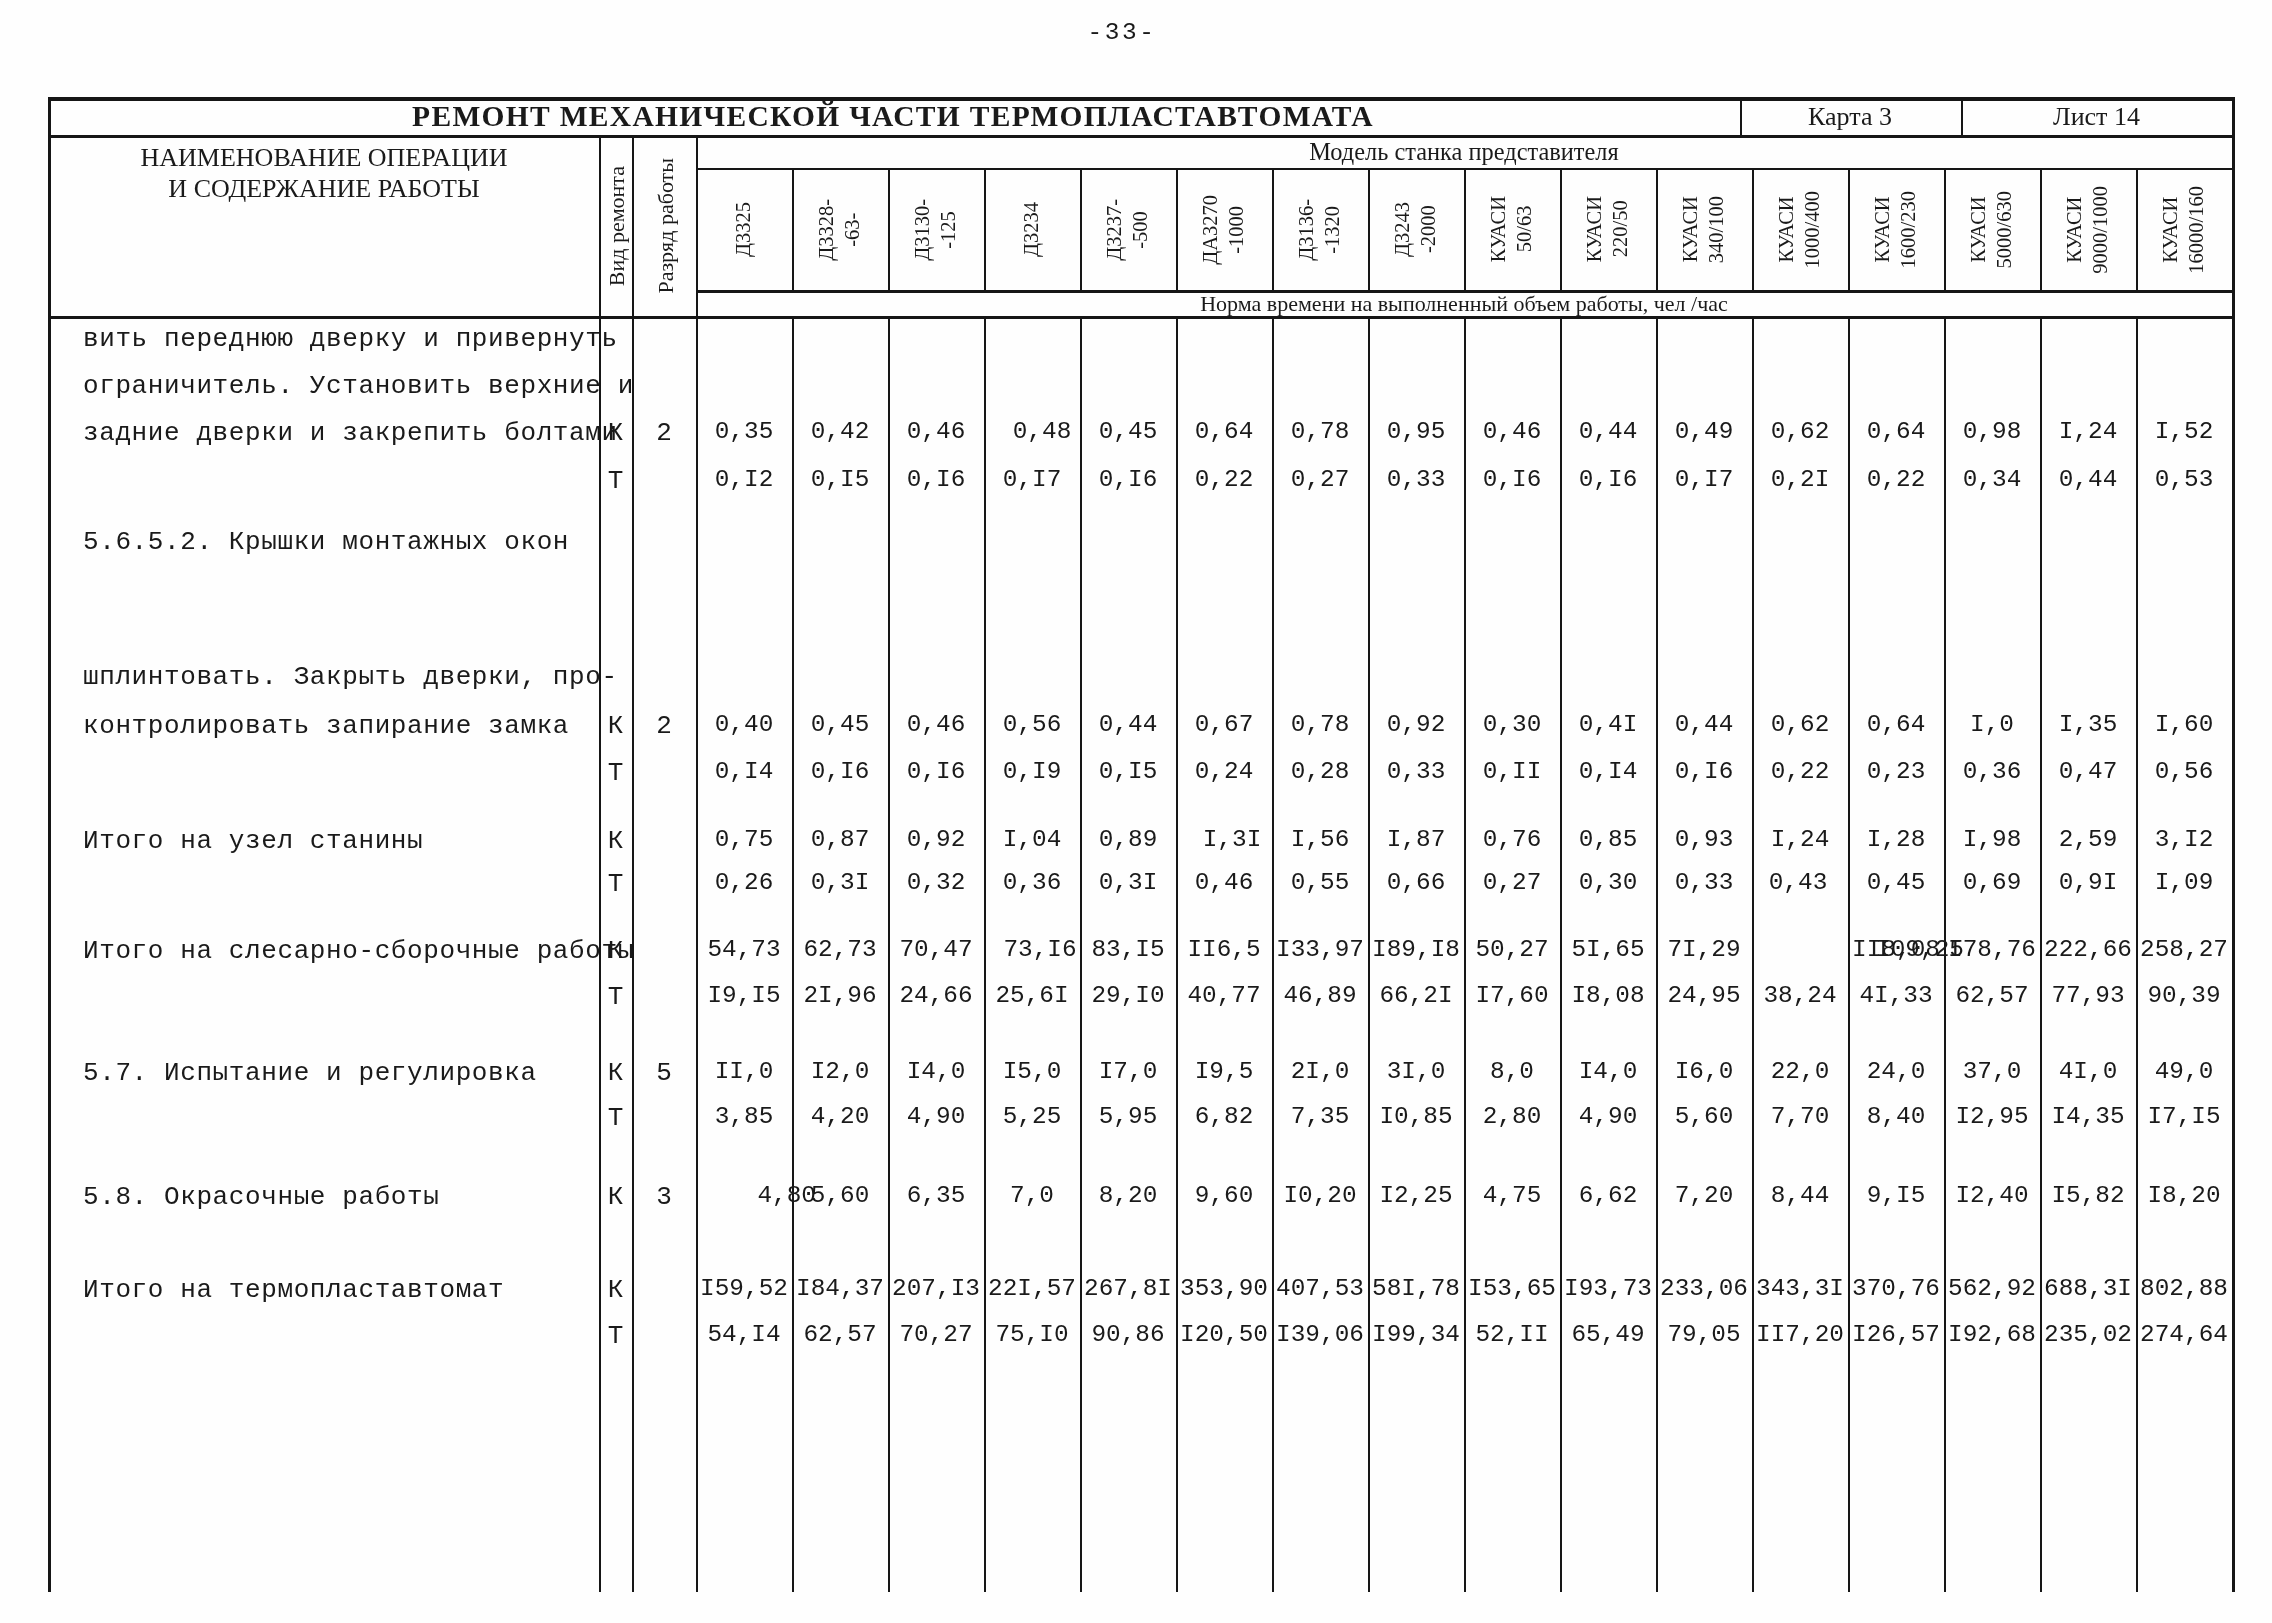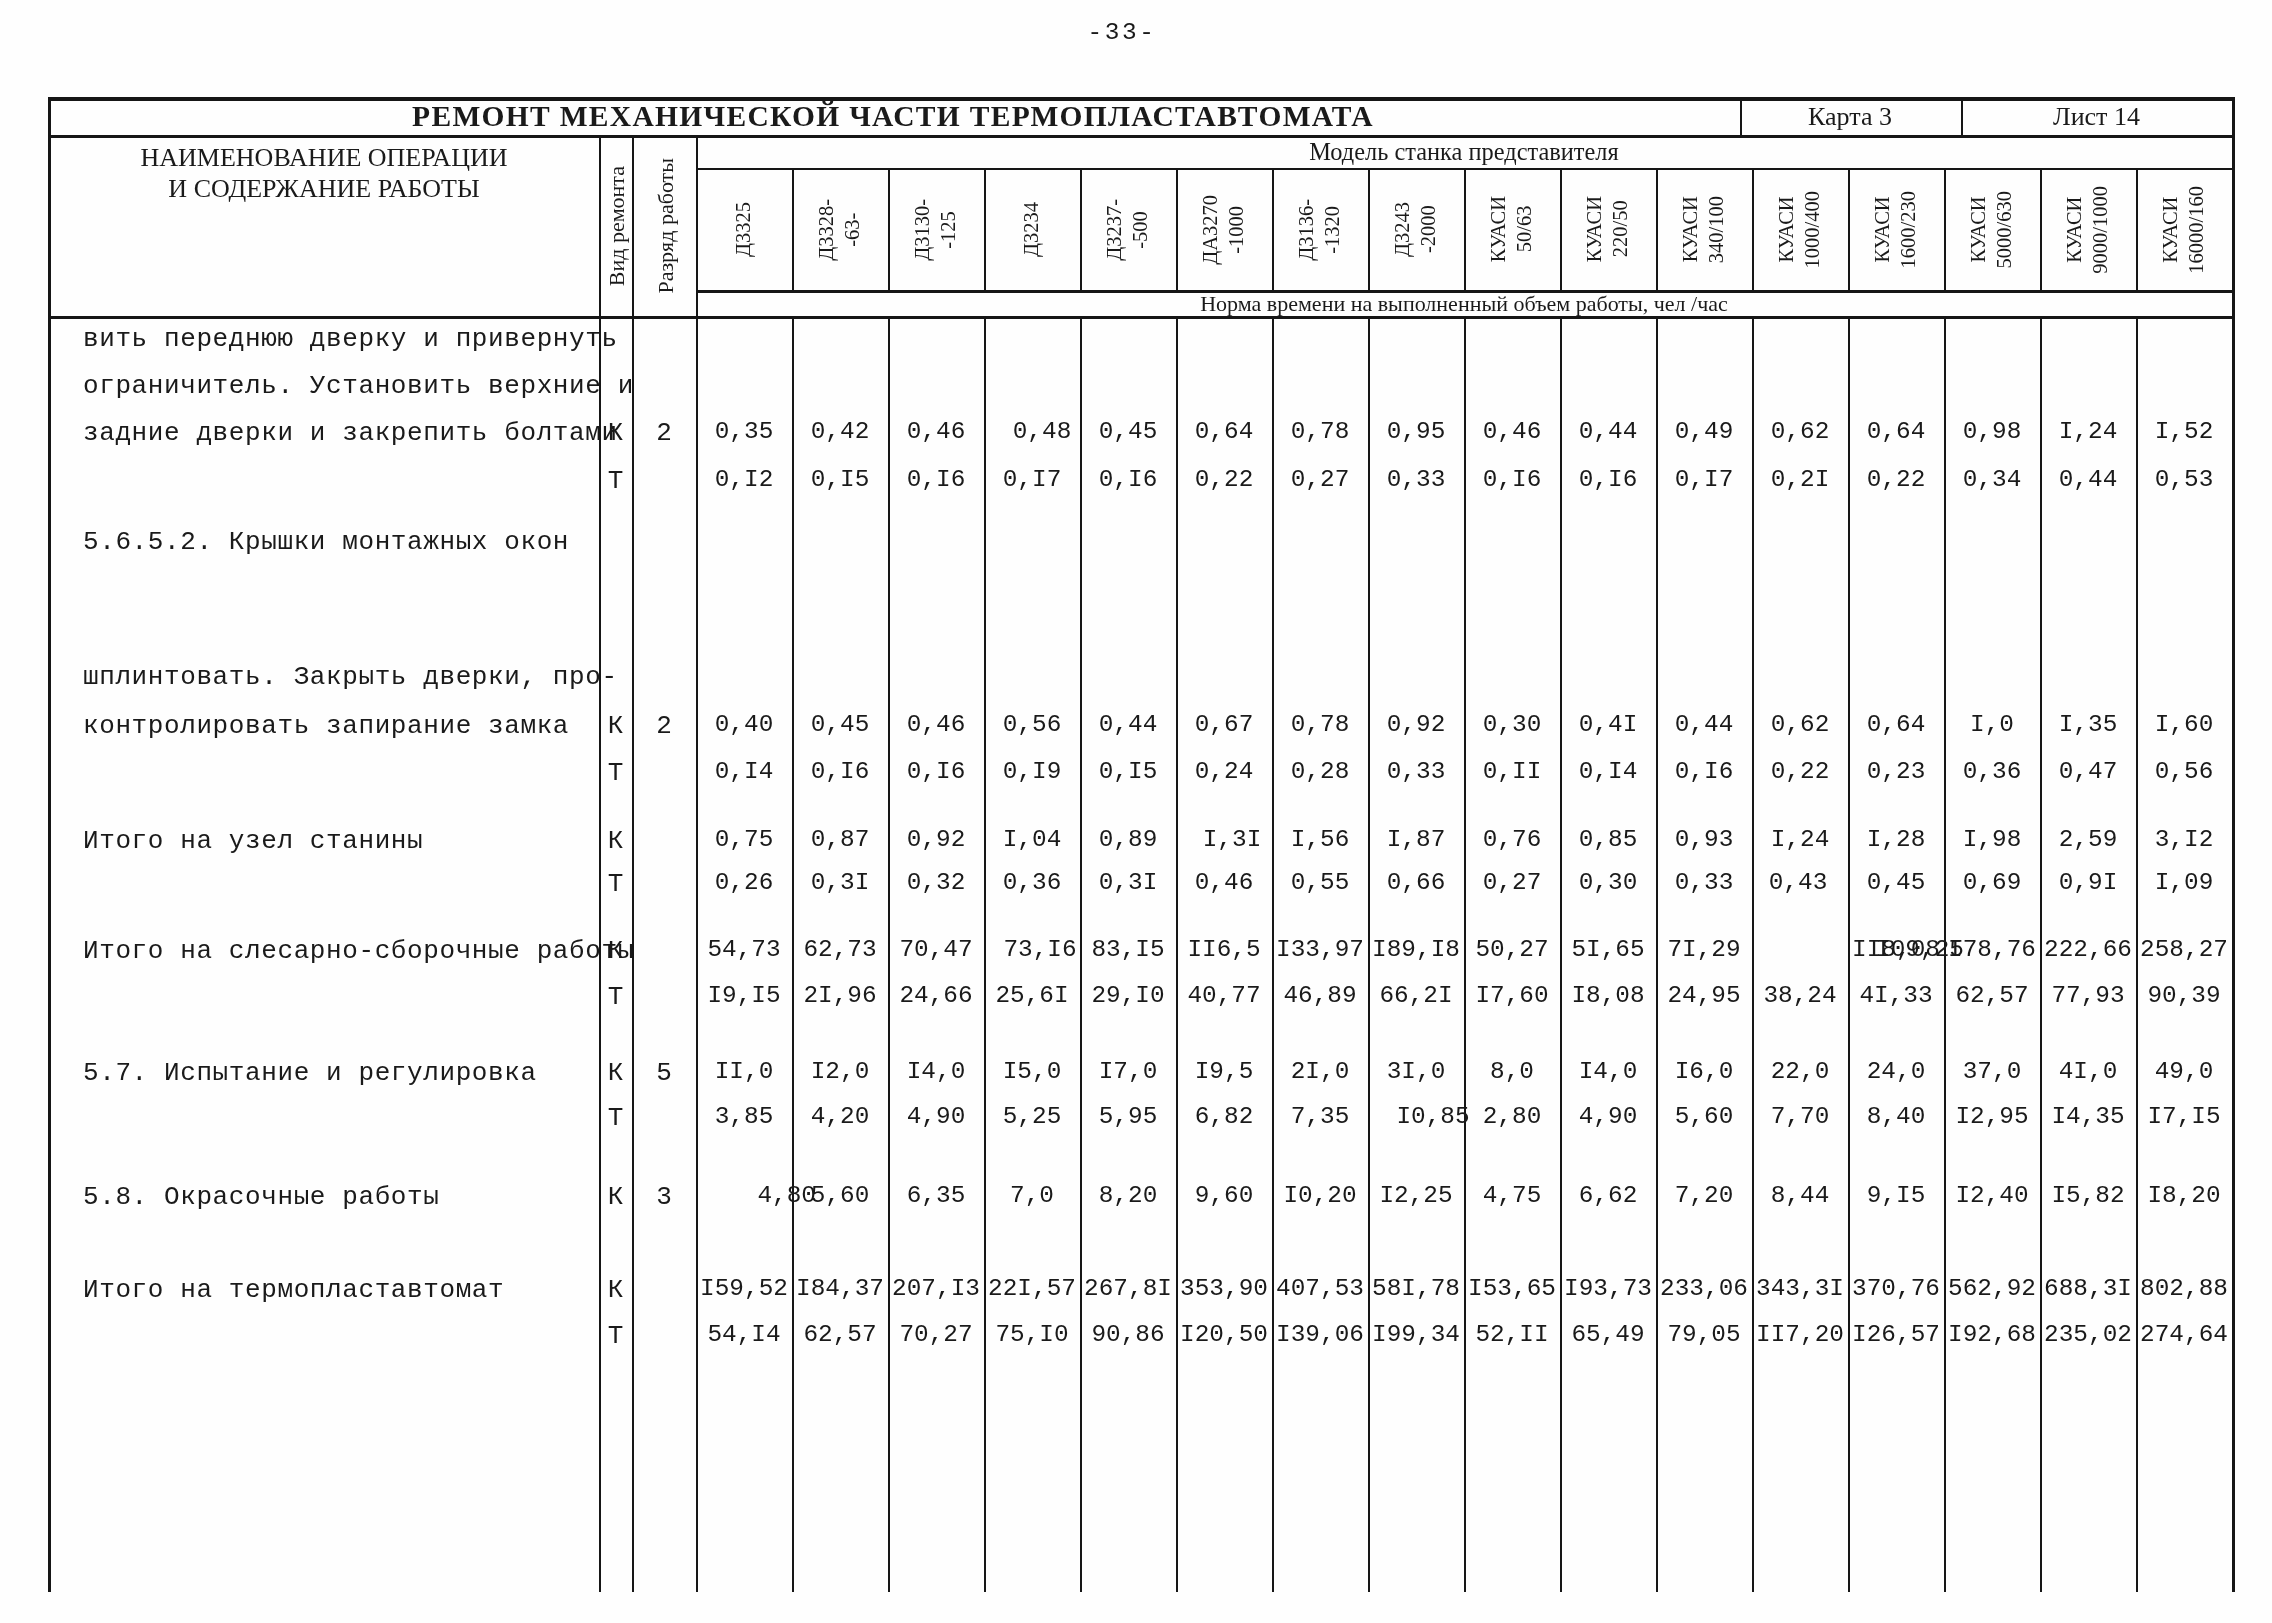--- a/index.html
+++ b/index.html
@@ -327,21 +327,21 @@
       <div class="val typ" style="left: 2040px; width: 96px; top: 1058px;">4I,0</div>
       <div class="val typ" style="left: 2136px; width: 96px; top: 1058px;">49,0</div>
       <div class="rt typ" style="top: 1103px;">Т</div>
       <div class="val typ" style="left: 696px; width: 96px; top: 1103px;">3,85</div>
       <div class="val typ" style="left: 792px; width: 96px; top: 1103px;">4,20</div>
       <div class="val typ" style="left: 888px; width: 96px; top: 1103px;">4,90</div>
       <div class="val typ" style="left: 984px; width: 96px; top: 1103px;">5,25</div>
       <div class="val typ" style="left: 1080px; width: 96px; top: 1103px;">5,95</div>
       <div class="val typ" style="left: 1176px; width: 96px; top: 1103px;">6,82</div>
       <div class="val typ" style="left: 1272px; width: 96px; top: 1103px;">7,35</div>
-      <div class="val typ" style="left: 1368px; width: 96px; top: 1103px; padding-left: 17px;">I0,85</div>
+      <div class="val typ" style="left: 1368px; width: 96px; top: 1103px;">I0,85</div>
       <div class="val typ" style="left: 1464px; width: 96px; top: 1103px;">2,80</div>
       <div class="val typ" style="left: 1560px; width: 96px; top: 1103px;">4,90</div>
       <div class="val typ" style="left: 1656px; width: 96px; top: 1103px;">5,60</div>
       <div class="val typ" style="left: 1752px; width: 96px; top: 1103px;">7,70</div>
       <div class="val typ" style="left: 1848px; width: 96px; top: 1103px;">8,40</div>
       <div class="val typ" style="left: 1944px; width: 96px; top: 1103px;">I2,95</div>
       <div class="val typ" style="left: 2040px; width: 96px; top: 1103px;">I4,35</div>
       <div class="val typ" style="left: 2136px; width: 96px; top: 1103px;">I7,I5</div>
       <div class="op-text typ" style="top: 1182px;">5.8. Окрасочные работы</div>
       <div class="rt typ" style="top: 1182px;">К</div>

